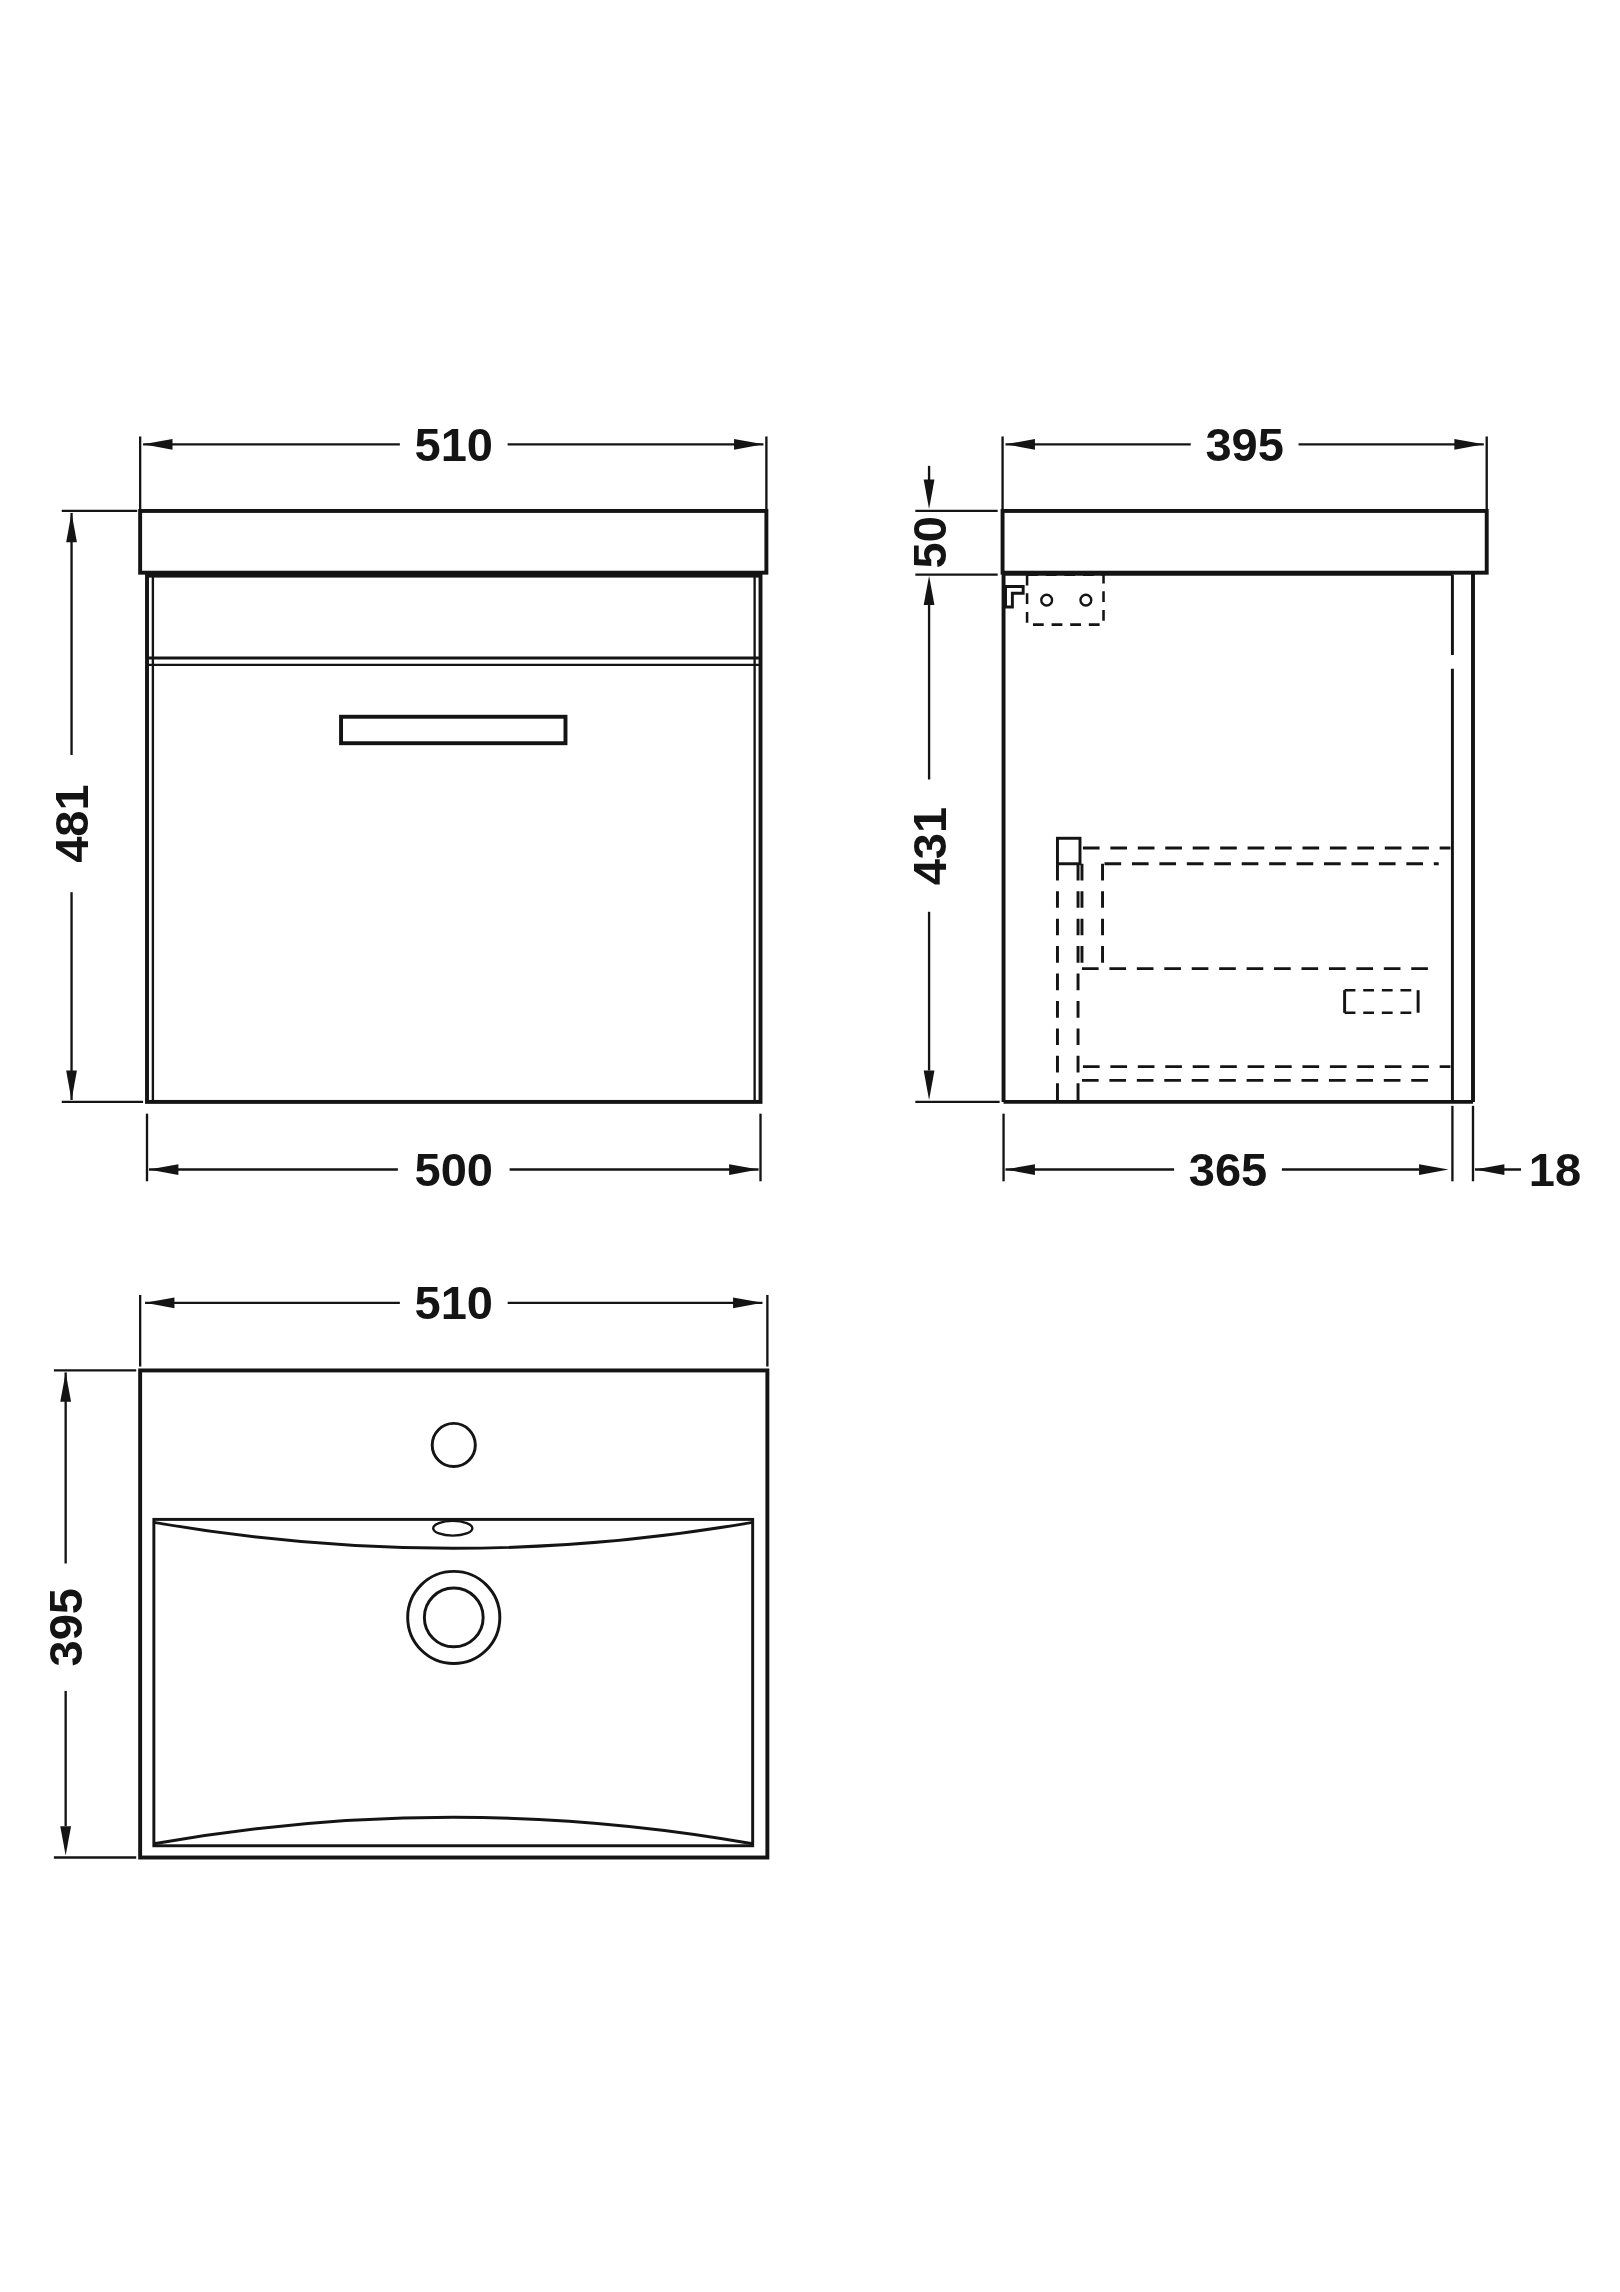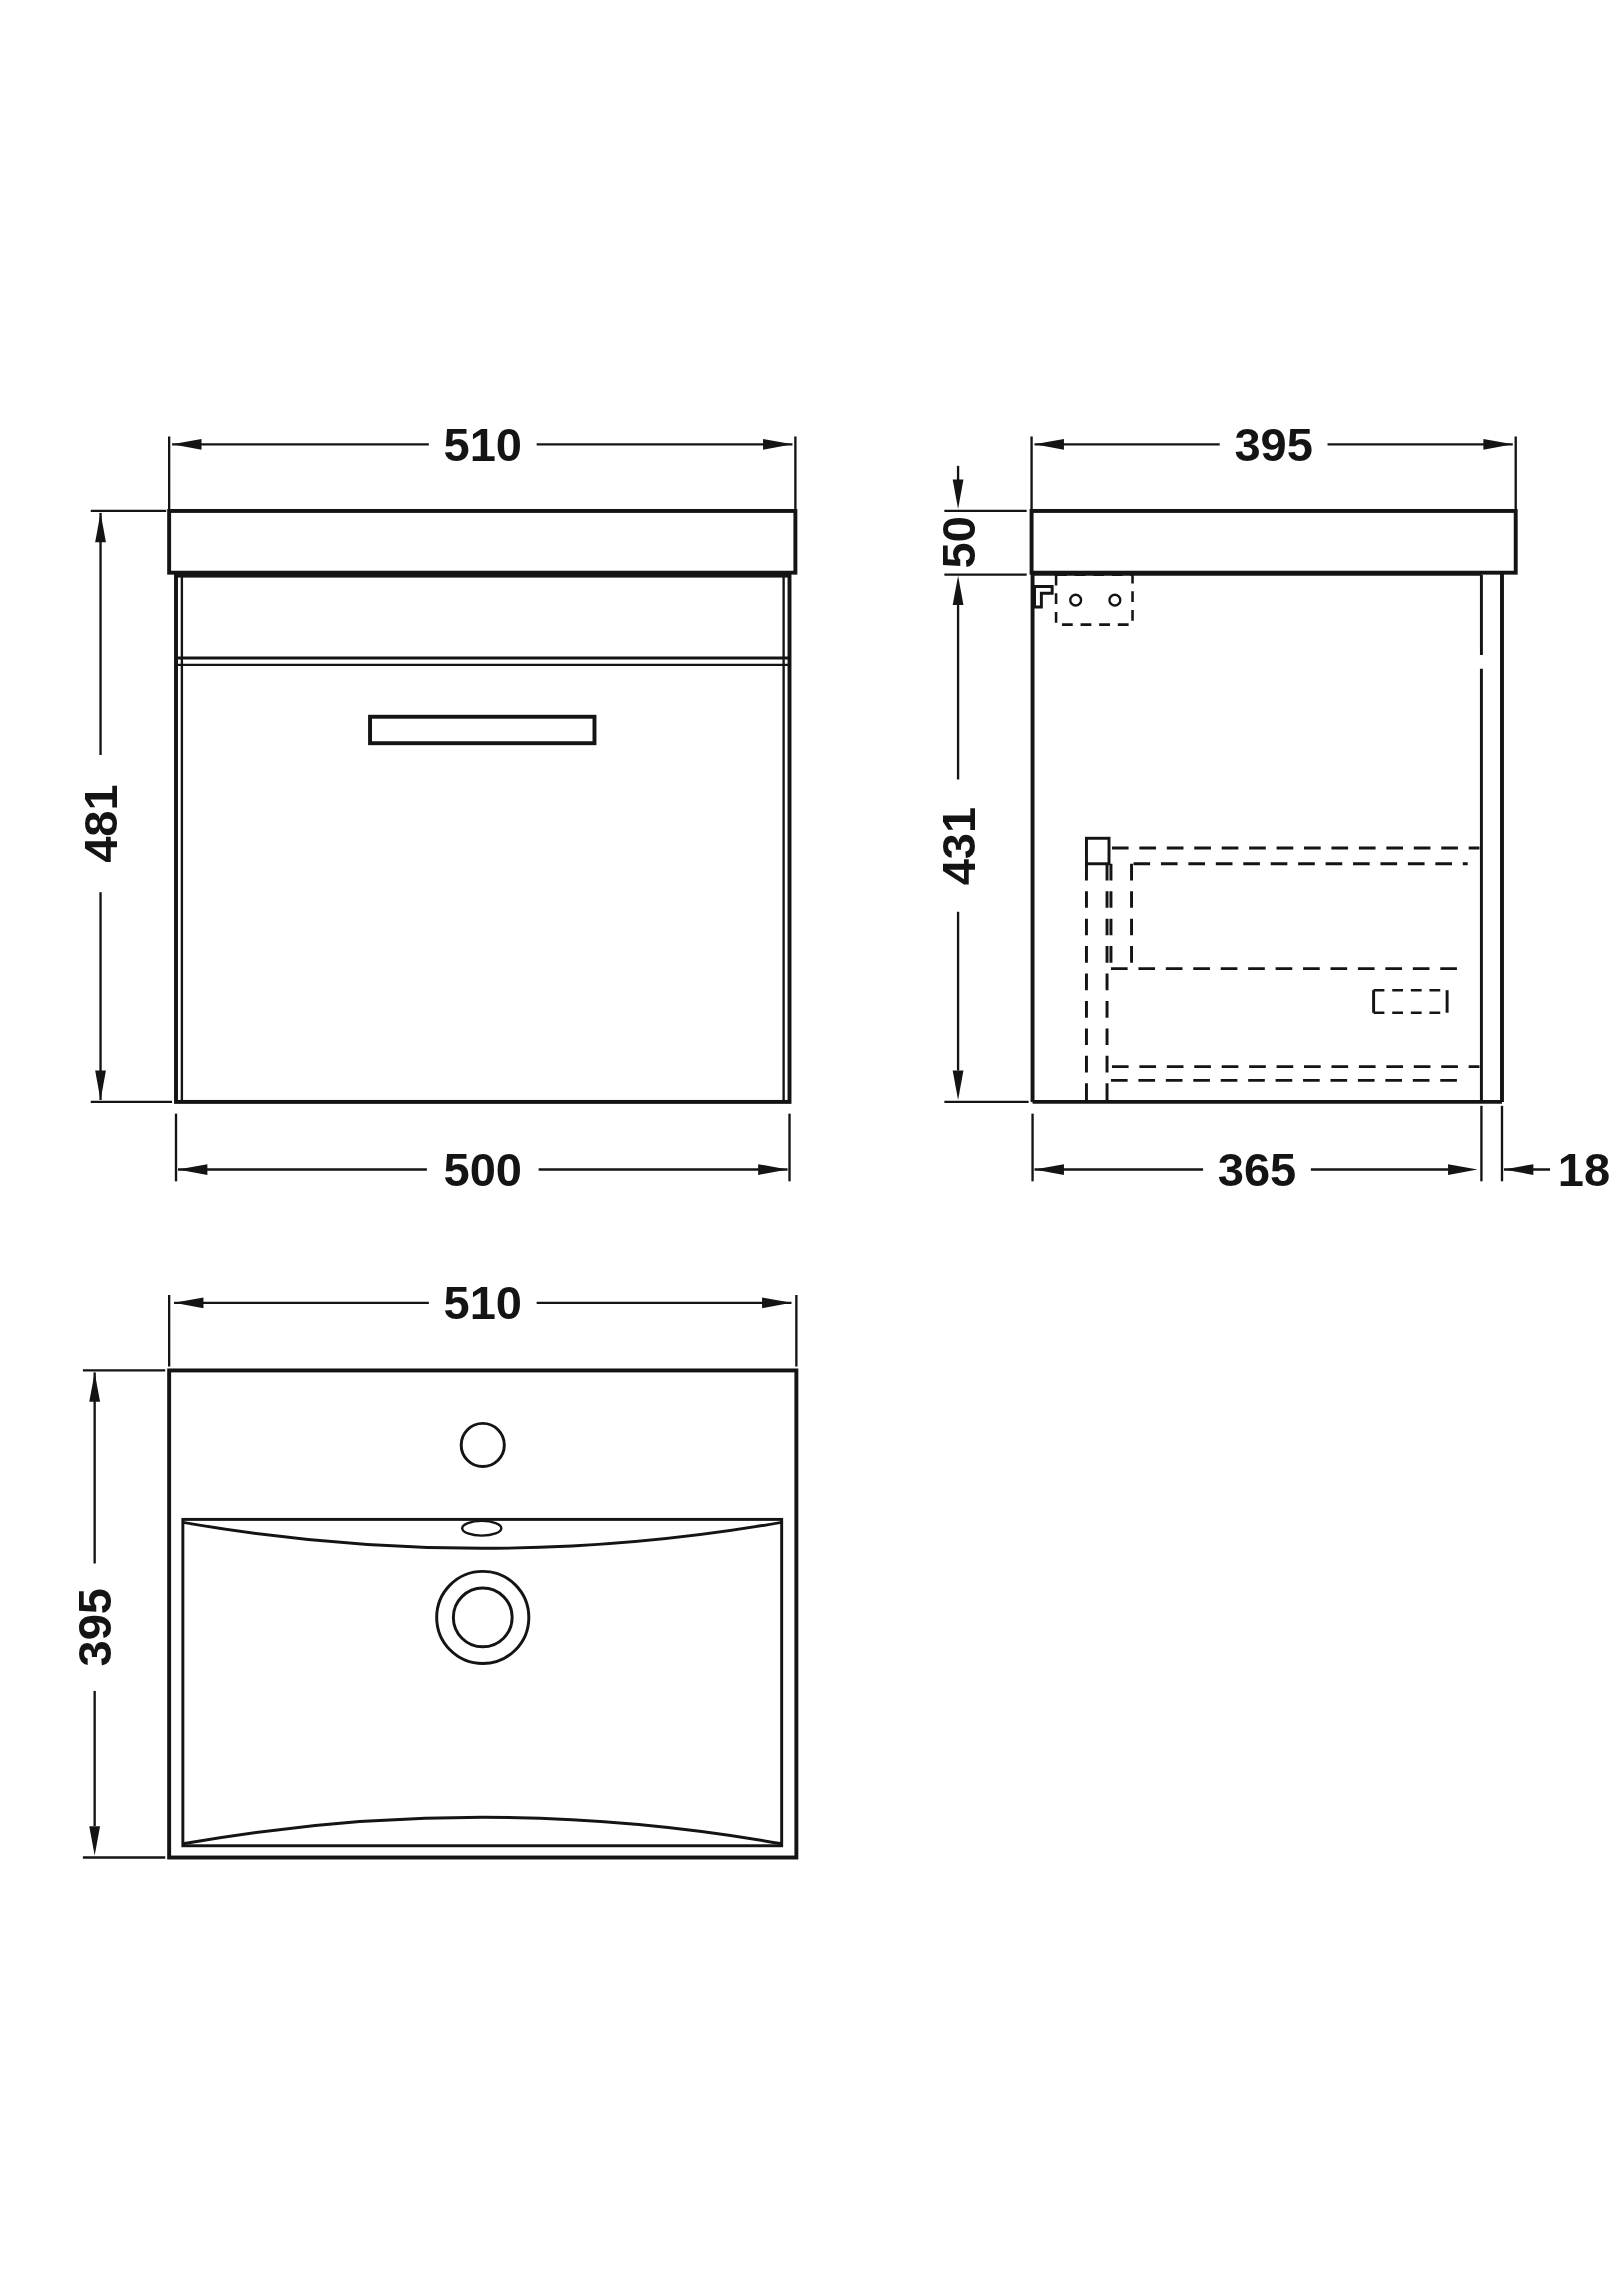--- a/index.html
+++ b/index.html
@@ -1,16 +1,16 @@
 <!DOCTYPE html>
 <html><head>
 <meta charset="utf-8">
 <style>
   html,body{margin:0;padding:0;background:#ffffff;}
-  .stage{width:1384px;height:2293px;background:#ffffff;position:relative;margin-left:29px;}
+  .stage{width:1384px;height:2293px;background:#ffffff;position:relative;}
   svg{display:block;}
   .dim-text{
     font-family:"Liberation Sans", sans-serif;
     font-weight:700;
     font-size:48px;
     fill:#141414;
   }
   .ln{stroke:#141414;fill:none;stroke-width:3;}
   .ln-heavy{stroke:#141414;fill:none;stroke-width:4;}
   .ln-thin{stroke:#141414;fill:none;stroke-width:2.4;}

